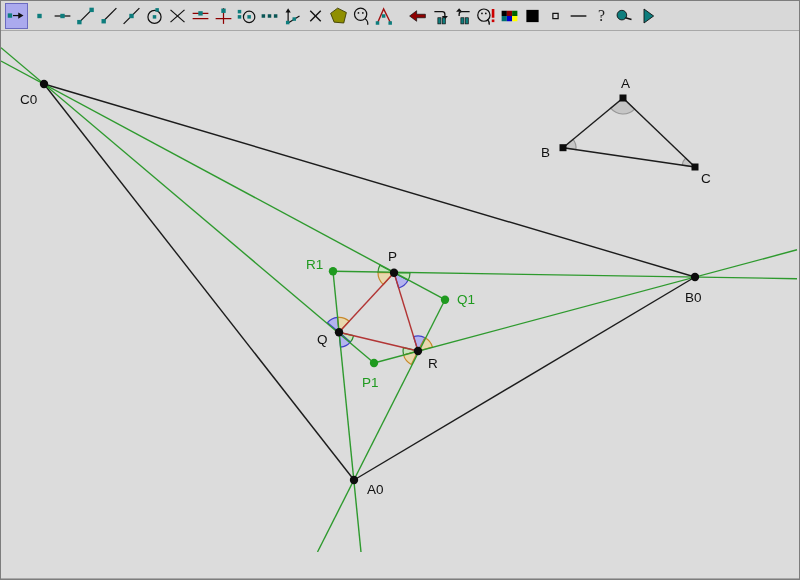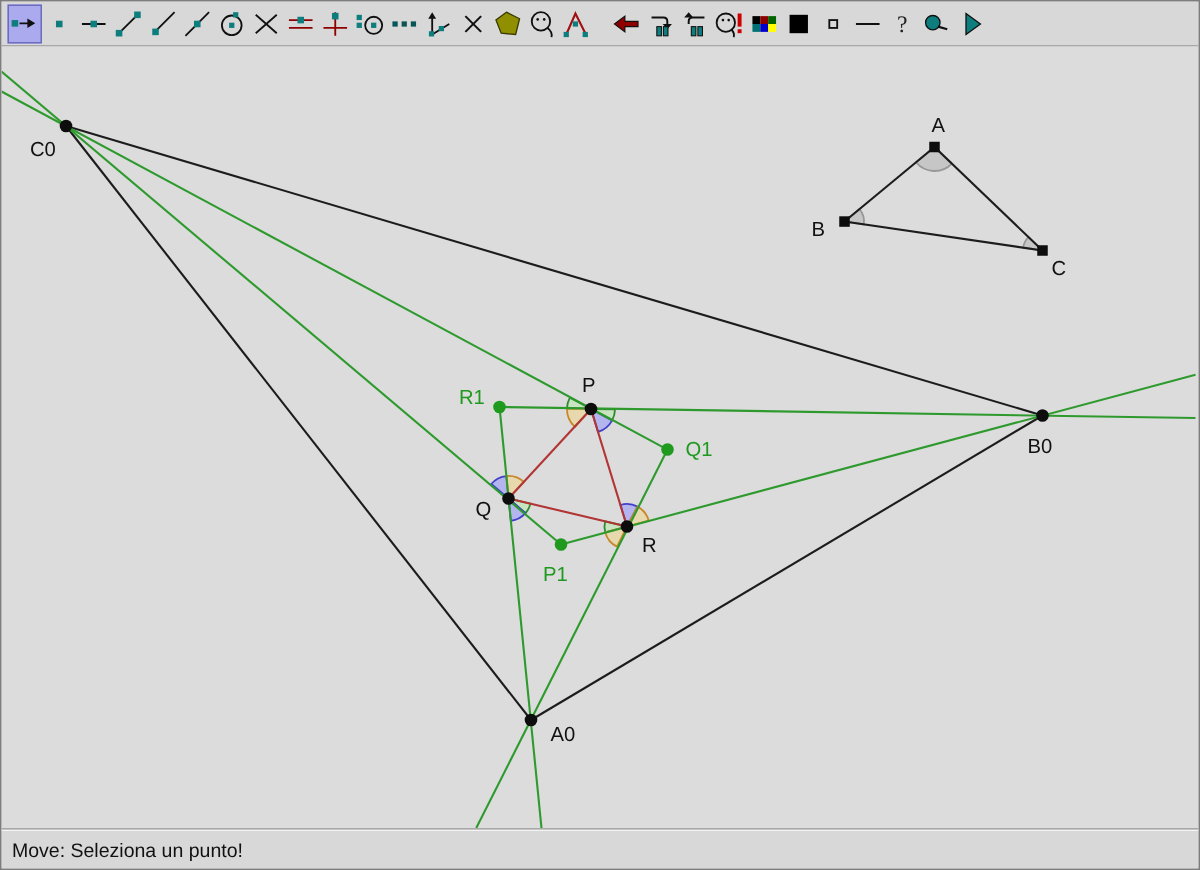--- a/index.html
+++ b/index.html
@@ -291,16 +291,13 @@
         <circle cx="373" cy="332" r="4.2" fill="#1f9a1f"></circle>
         <text x="361" y="356" font-size="13.5" font-family="&quot;Liberation Sans&quot;, sans-serif" fill="#1f9a1f">P1</text>
         <rect x="618.5" y="63.5" width="7" height="7" fill="#0d0d0d"></rect>
         <text x="620" y="57" font-size="13.5" font-family="&quot;Liberation Sans&quot;, sans-serif" fill="#111">A</text>
         <rect x="558.5" y="113.2" width="7" height="7" fill="#0d0d0d"></rect>
         <text x="540" y="126" font-size="13.5" font-family="&quot;Liberation Sans&quot;, sans-serif" fill="#111">B</text>
         <rect x="690.5" y="132.5" width="7" height="7" fill="#0d0d0d"></rect>
         <text x="700" y="152" font-size="13.5" font-family="&quot;Liberation Sans&quot;, sans-serif" fill="#111">C</text>
       </svg>
     </div>
-  <div class="statusbar">
-    <span>Move: Seleziona un punto!</span>
-  </div>
 </div>
 
 </body></html>

